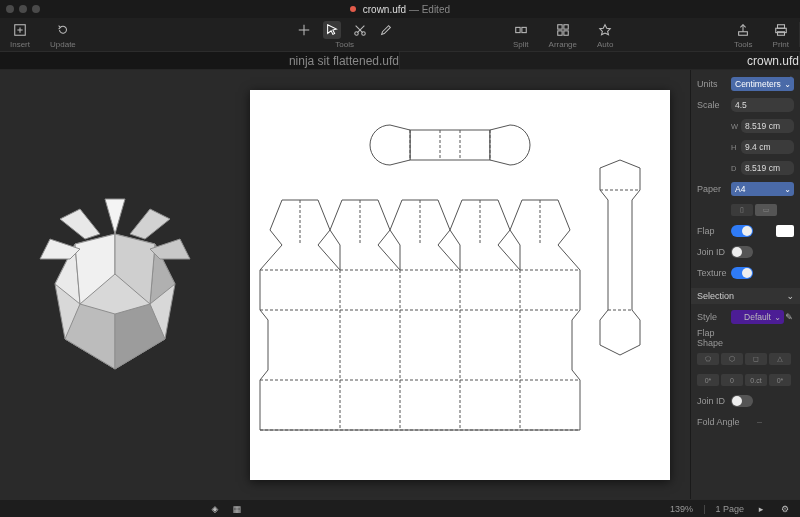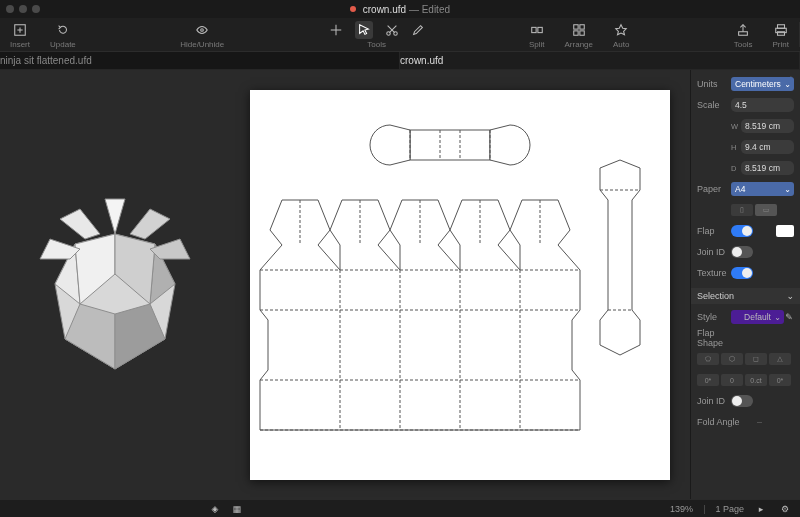--- a/index.html
+++ b/index.html
@@ -17,21 +17,21 @@
   .tb-icons { display: flex; gap: 12px; align-items: center; height: 18px; }
   .tb-label { font-size: 8px; color: #7a7a7a; }
   .tb-sep { width: 1px; background: #2c2c2c; margin: 4px 0; }
   .ico { width: 14px; height: 14px; display: inline-flex; align-items: center; justify-content: center; color: #bbb; }
   .ico svg { width: 14px; height: 14px; stroke: currentColor; fill: none; stroke-width: 1.2; }
   .ico.active { color: #fff; }
   .ico.active.sel { background:#3a3a3a; border-radius:3px; padding:2px; width:18px; height:18px;}
   .spacer { flex: 1; }
   
   .tabstrip { height: 18px; background: #161616; border-bottom: 1px solid #262626; display: flex; }
-  .tab { width: 50%; display: flex; align-items: center; justify-content: flex-start; font-size: 10px; color: #888; border-right: 1px solid #262626; position: relative; }
+  .tab { width: 50%; display: flex; align-items: center; justify-content: flex-end; font-size: 12px; color: #888; border-right: 1px solid #262626; position: relative; }
   .tab.active { background: #1d1d1d; color: #ddd; }
   .addtab { position:absolute; right:2px; top:72px; width:14px; height:14px; color:#888; display:flex; align-items:center; justify-content:center;}
   
   .main { display: flex; height: calc(517px - 18px - 34px - 18px - 18px); }
   .viewport3d { width: 230px; background: #2a2a2a; position: relative; display:flex; align-items:center; justify-content:center; }
   .viewport2d { flex: 1; background: #2a2a2a; position: relative; display:flex; align-items:center; justify-content:center; }
   .page { width: 420px; height: 390px; background: #fff; box-shadow: 0 2px 10px rgba(0,0,0,.6); position:relative; }
   .page svg { width:100%; height:100%; }
   .sidepanel { width: 110px; background: #2b2b2b; border-left: 1px solid #1a1a1a; padding: 6px 6px; display:flex; flex-direction:column; gap:5px; font-size:9px; color:#bbb; overflow:hidden;}
   .row { display:flex; align-items:center; height:16px;}
@@ -89,31 +89,20 @@
       <span class="ico">
           <svg viewBox="0 0 16 16">
             <path d="M4 8 a4 4 0 1 0 1 -3"></path>
             <polyline points="3,3 5,5 3,7"></polyline>
           </svg>
         </span>
     </div>
     <div class="tb-label">Update</div>
   </div>
   <div class="spacer"></div>
-  <div class="tb-group">
-    <div class="tb-icons">
-      <span class="ico">
-          <svg viewBox="0 0 16 16">
-            <path d="M2 8c2-3 4-4 6-4s4 1 6 4c-2 3-4 4-6 4s-4-1-6-4z"></path>
-            <circle cx="8" cy="8" r="1.5"></circle>
-          </svg>
-        </span>
-    </div>
-    <div class="tb-label">Hide/Unhide</div>
-  </div>
   <div class="spacer"></div>
   <div class="tb-group">
     <div class="tb-icons">
       <span class="ico">
           <svg viewBox="0 0 16 16">
             <polyline points="8,2 8,14"></polyline>
             <polyline points="2,8 14,8"></polyline>
           </svg>
         </span>
       <span class="ico active sel">

